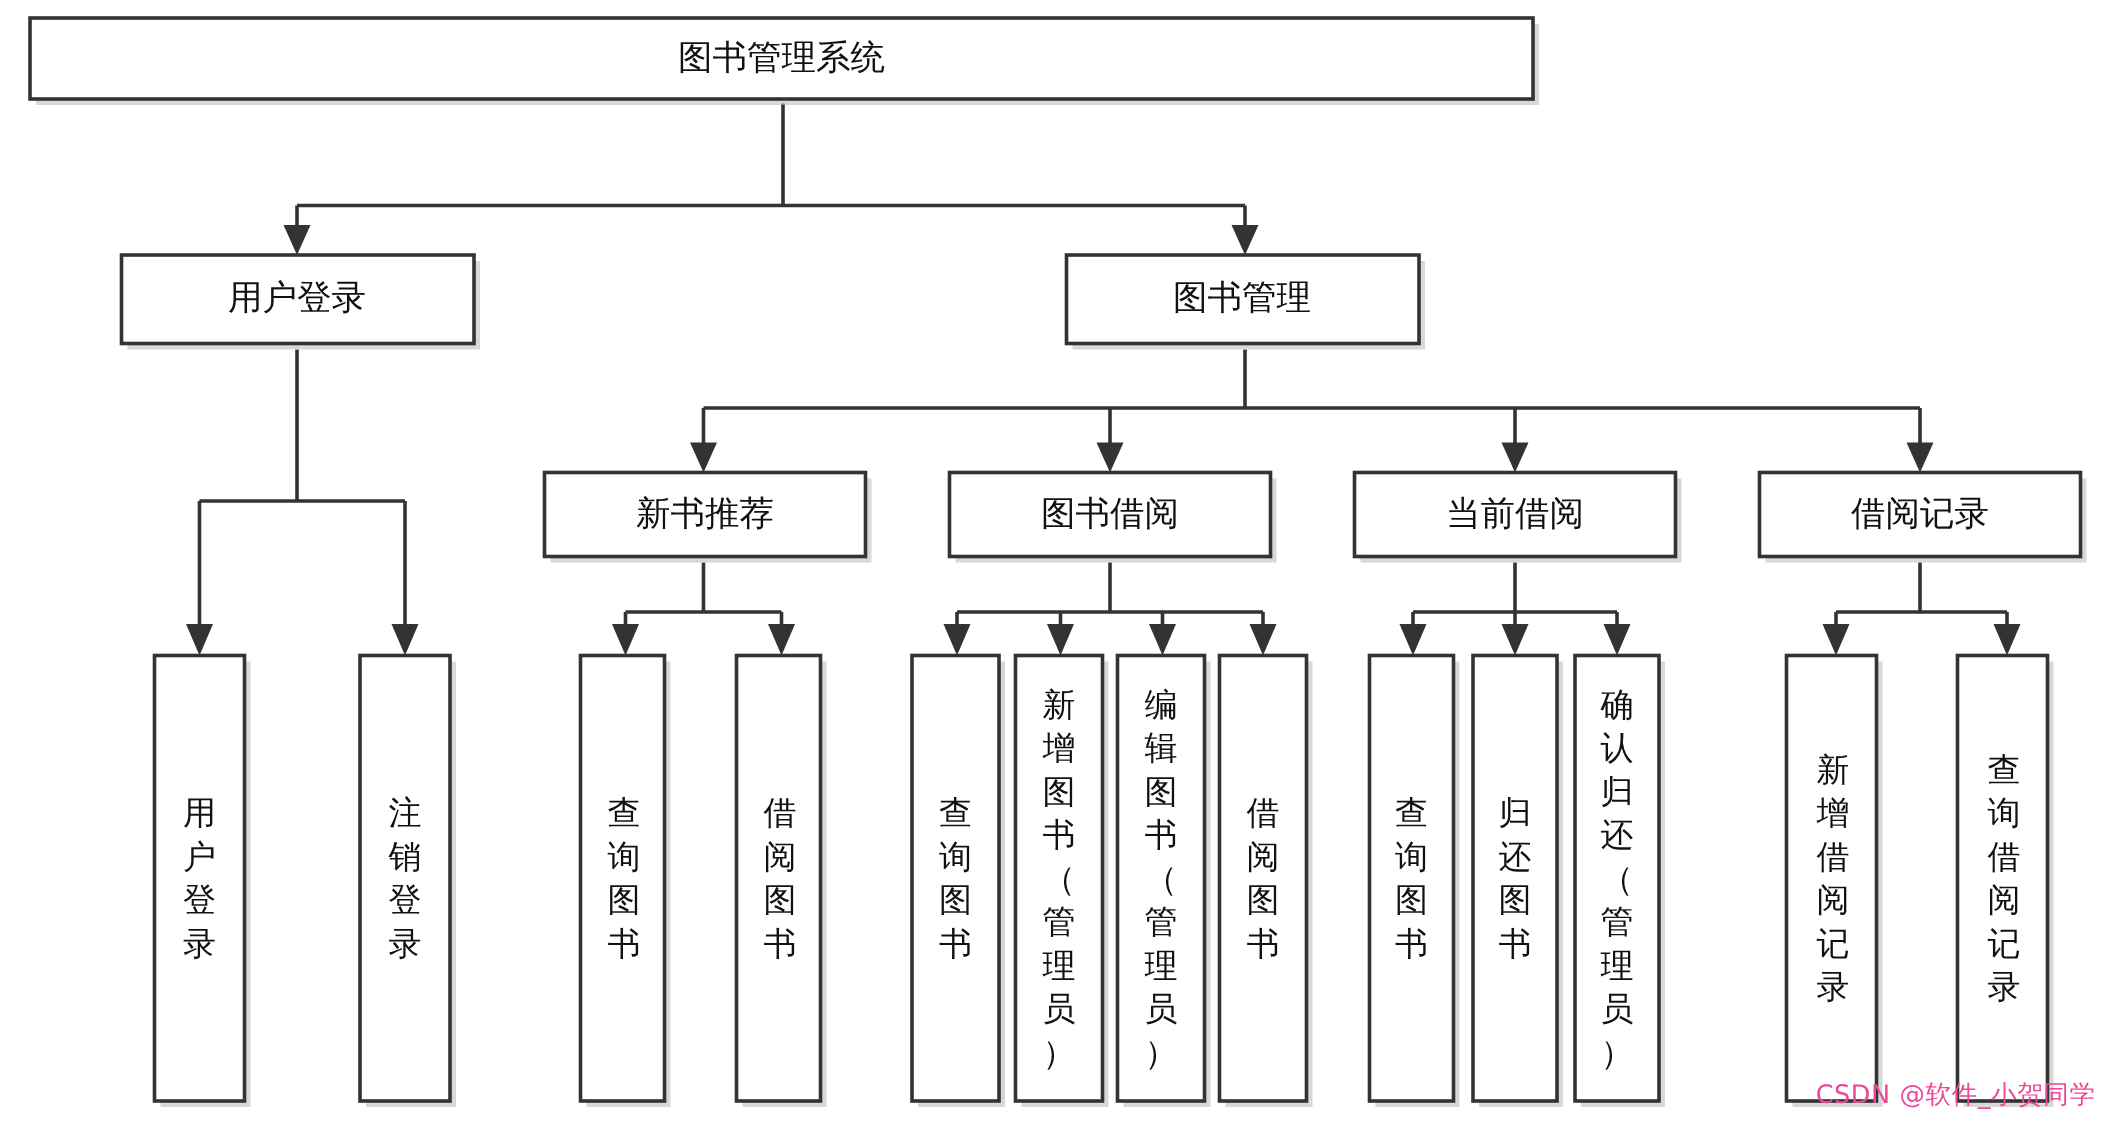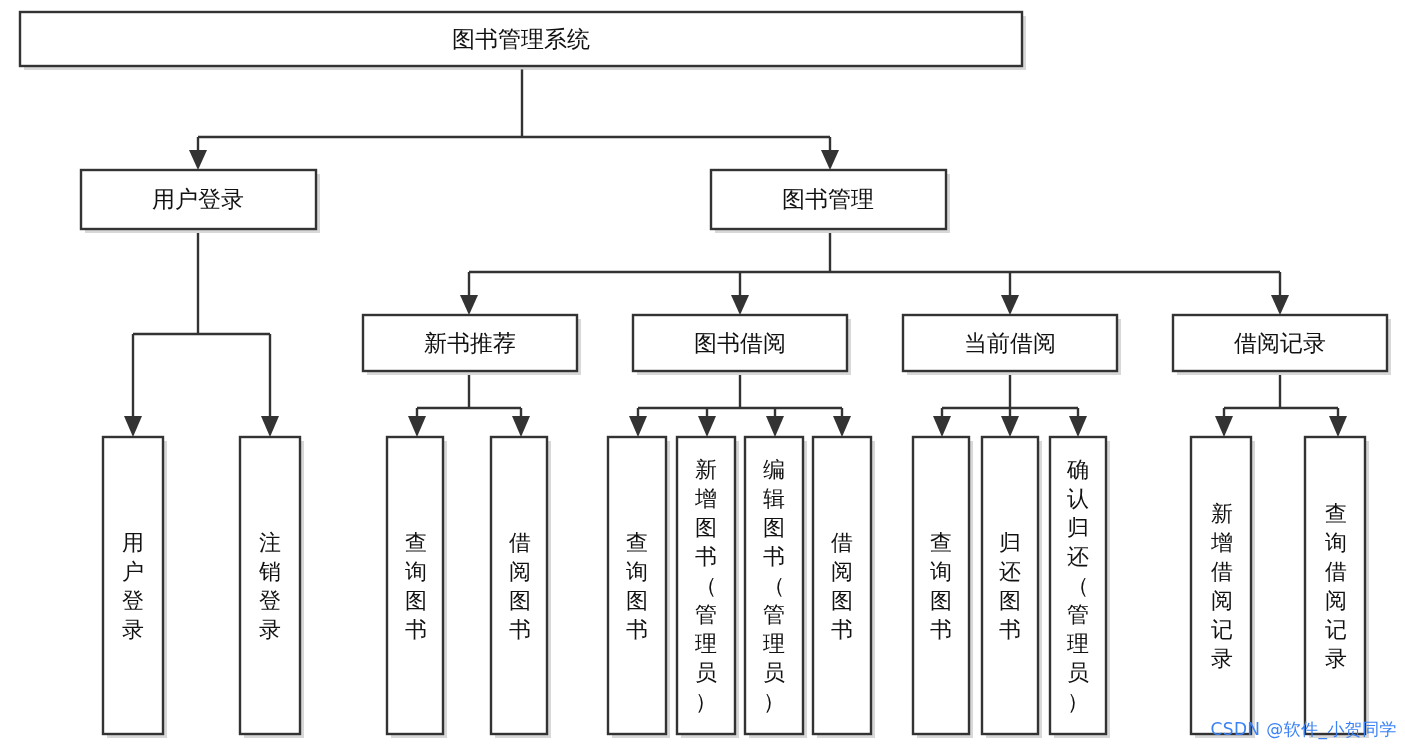--- a/index.html
+++ b/index.html
@@ -56,21 +56,21 @@
     font-family: "DejaVu Sans", "Liberation Sans", sans-serif;
     font-size: 22px;
     text-anchor: middle;
   }
   .watermark {
     position: absolute;
     right: 8px;
     bottom: 6px;
     font-family: "DejaVu Sans", "Liberation Sans", sans-serif;
     font-size: 17px;
-    color: #3b82f6;
+    color: #ec4899;
     letter-spacing: 0.4px;
     white-space: nowrap;
     user-select: none;
   }
 </style>
 </head>
 <body>
 
 <div id="diagram-root">
 

